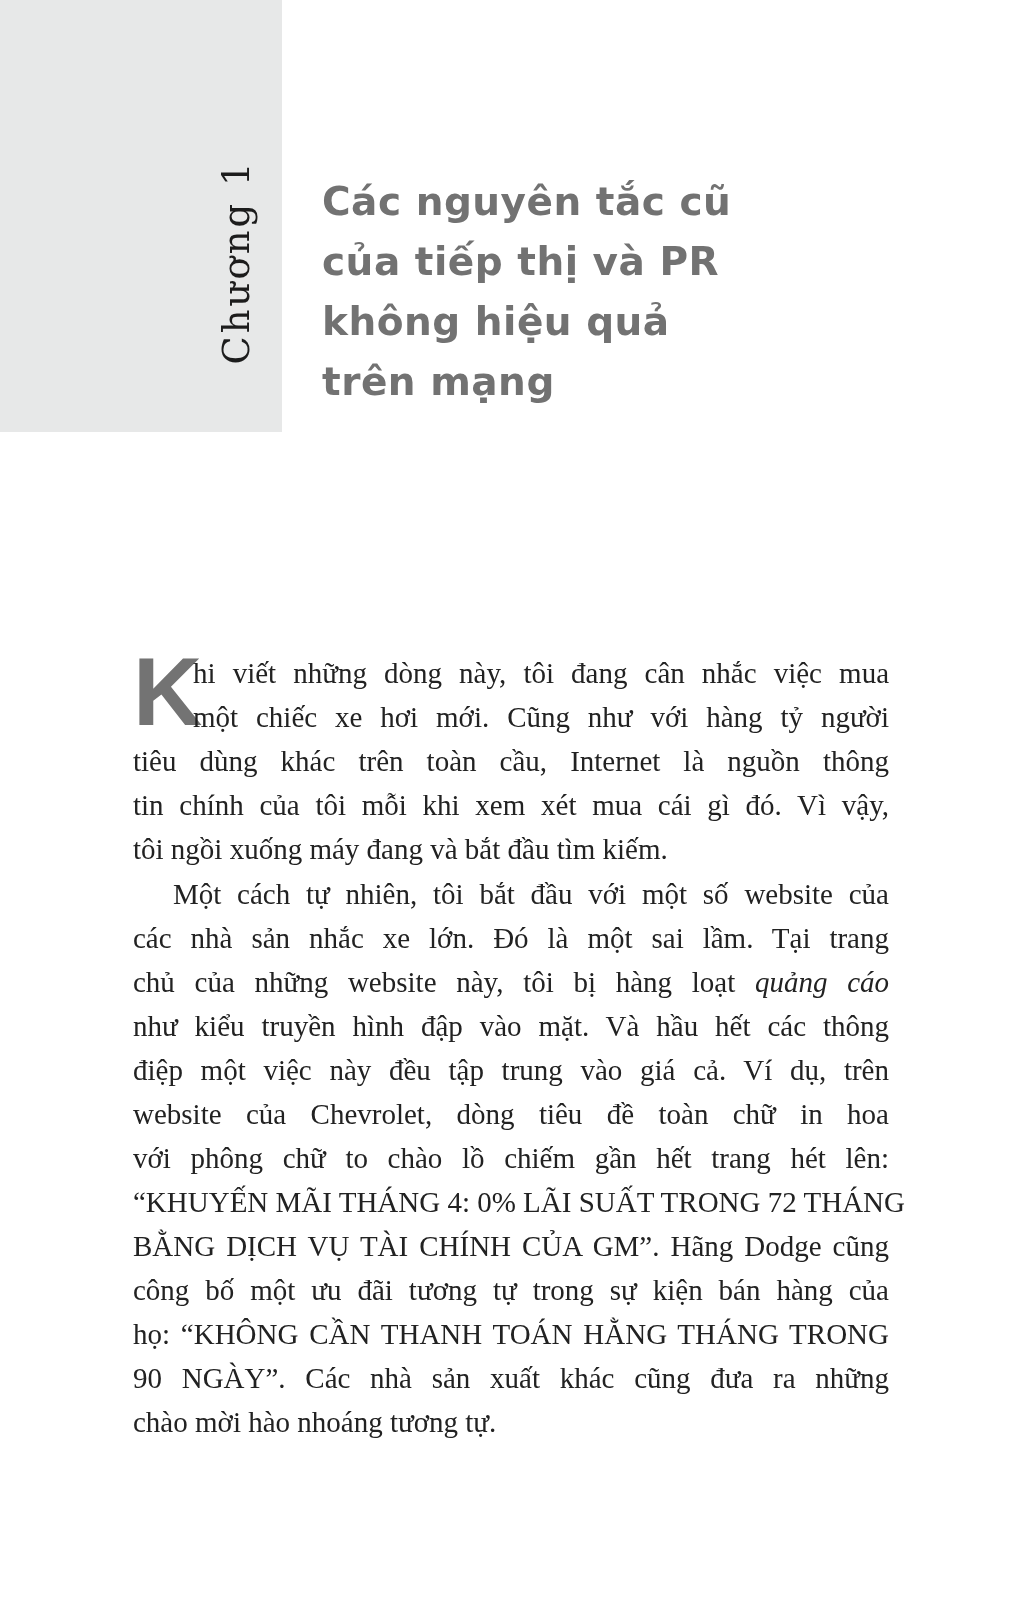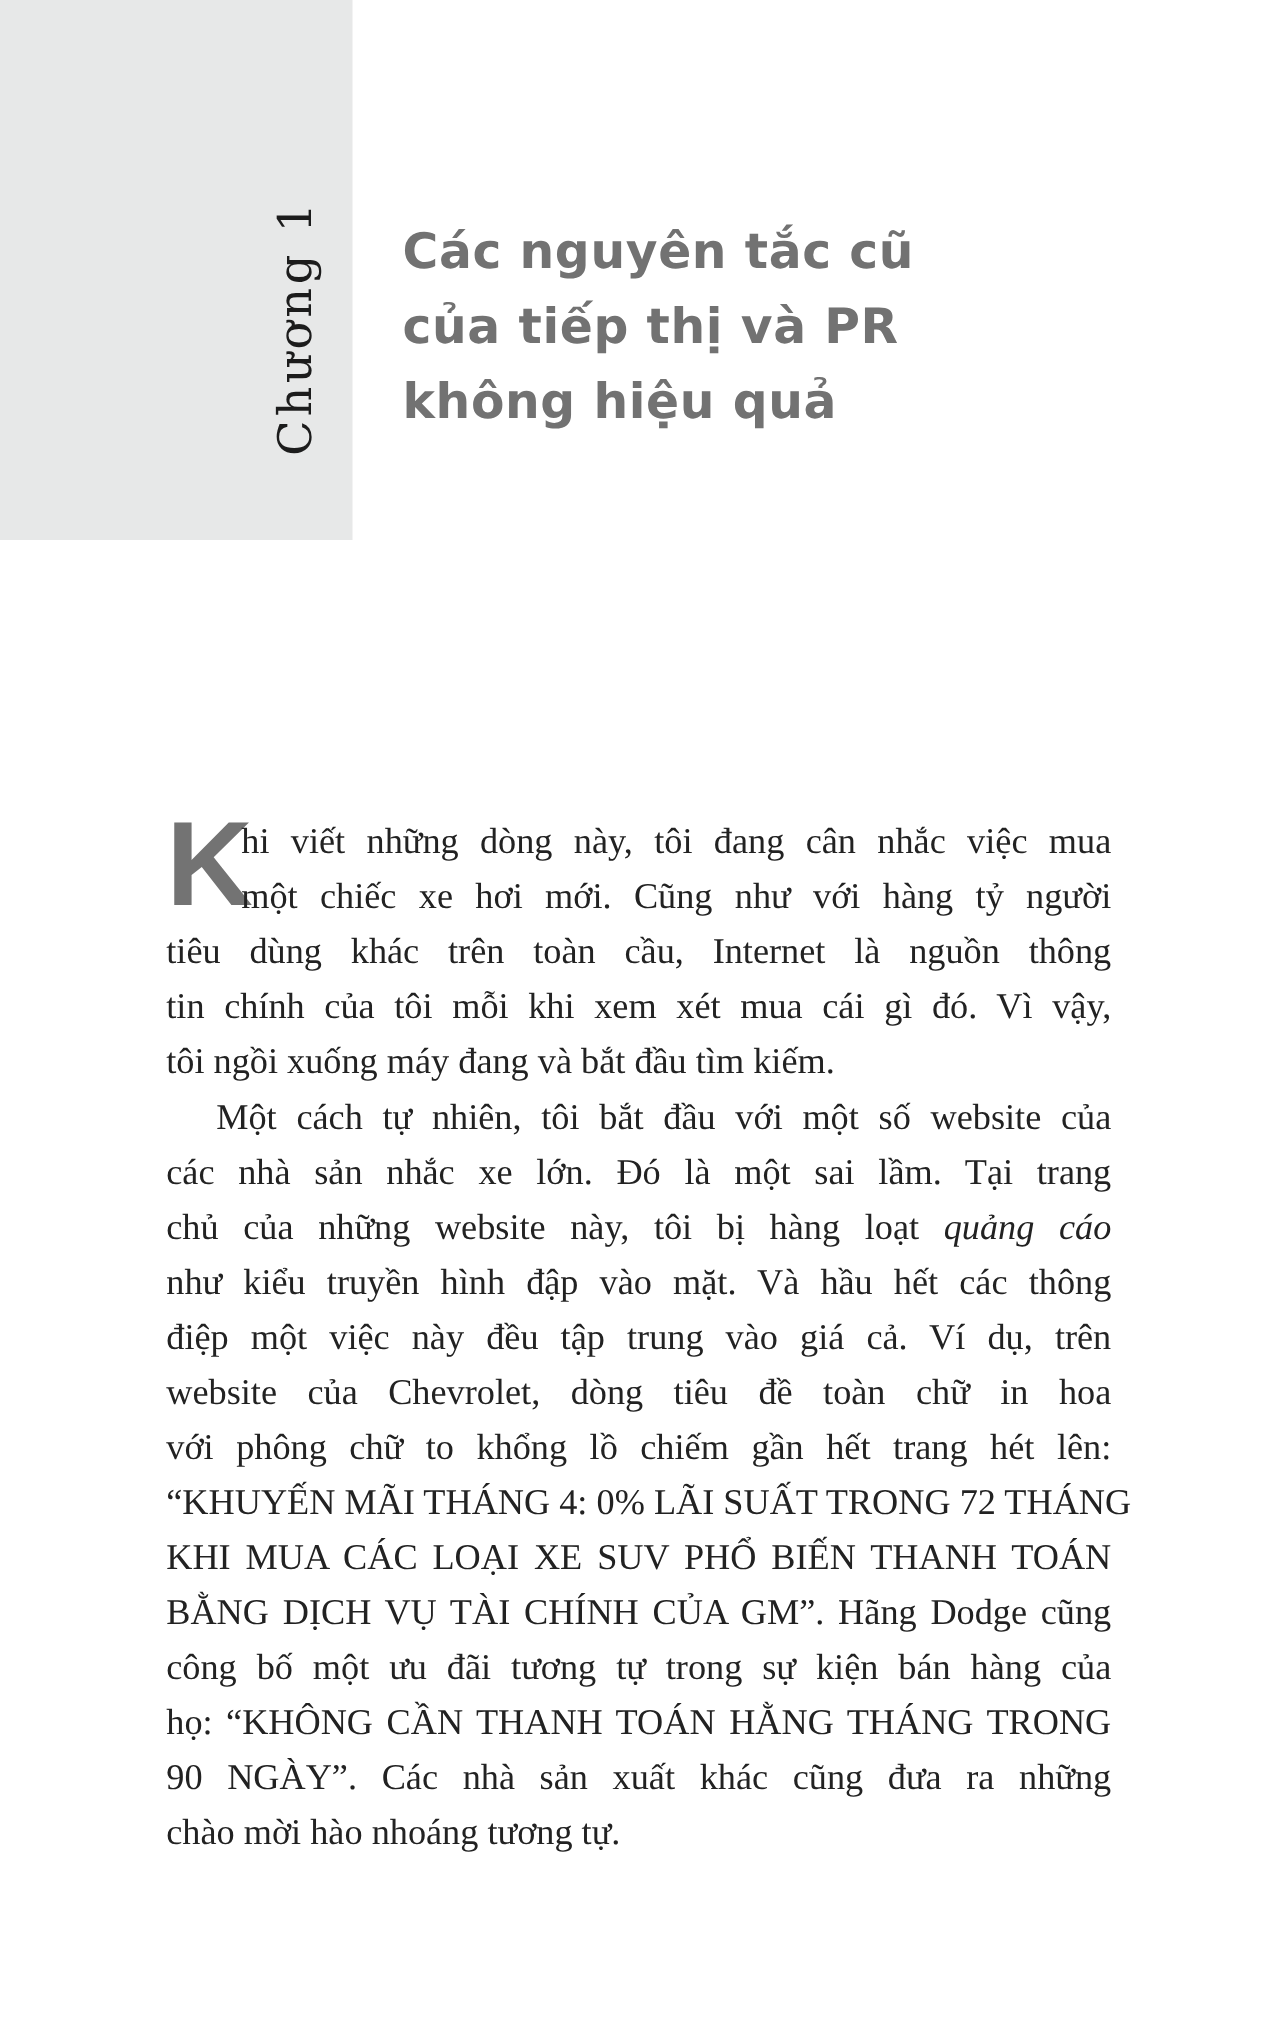--- a/index.html
+++ b/index.html
@@ -108,20 +108,21 @@
 <div class="page">
 
   <div class="gray-panel">
   </div>
   <div class="chapter-label">Chương 1</div>
 
   <h1 class="chapter-title" style="margin:0;">
     <span class="tline">Các nguyên tắc cũ</span>
     <span class="tline">của tiếp thị và PR</span>
     <span class="tline">không hiệu quả</span>
+    <span class="tline">trên mạng</span>
   </h1>
 
   <div class="dropcap">K</div>
 
   <div class="body-text">
 
     <div>
       <span class="line dropped">hi viết những dòng này, tôi đang cân nhắc việc mua</span>
       <span class="line dropped">một chiếc xe hơi mới. Cũng như với hàng tỷ người</span>
       <span class="line">tiêu dùng khác trên toàn cầu, Internet là nguồn thông</span>
@@ -130,23 +131,22 @@
     </div>
     <span class="para-gap"></span>
 
     <div>
       <span class="line indent">Một cách tự nhiên, tôi bắt đầu với một số website của</span>
       <span class="line">các nhà sản nhắc xe lớn. Đó là một sai lầm. Tại trang</span>
       <span class="line"><span>chủ của những website này, tôi bị hàng loạt</span> <span class="ital">quảng cáo</span></span>
       <span class="line">như kiểu truyền hình đập vào mặt. Và hầu hết các thông</span>
       <span class="line">điệp một việc này đều tập trung vào giá cả. Ví dụ, trên</span>
       <span class="line">website của Chevrolet, dòng tiêu đề toàn chữ in hoa</span>
-      <span class="line">với phông chữ to khổng lồ chiếm gần hết trang hét lên:</span>
+      <span class="line">với phông chữ to chào lồ chiếm gần hết trang hét lên:</span>
       <span class="line">“KHUYẾN MÃI THÁNG 4: 0% LÃI SUẤT TRONG 72 THÁNG</span>
-      <span class="line">KHI MUA CÁC LOẠI XE SUV PHỔ BIẾN THANH TOÁN</span>
       <span class="line">BẰNG DỊCH VỤ TÀI CHÍNH CỦA GM”. Hãng Dodge cũng</span>
       <span class="line">công bố một ưu đãi tương tự trong sự kiện bán hàng của</span>
       <span class="line">họ: “KHÔNG CẦN THANH TOÁN HẰNG THÁNG TRONG</span>
       <span class="line">90 NGÀY”. Các nhà sản xuất khác cũng đưa ra những</span>
       <span class="line last">chào mời hào nhoáng tương tự.</span>
     </div>
   </div>
 
 </div>
 

